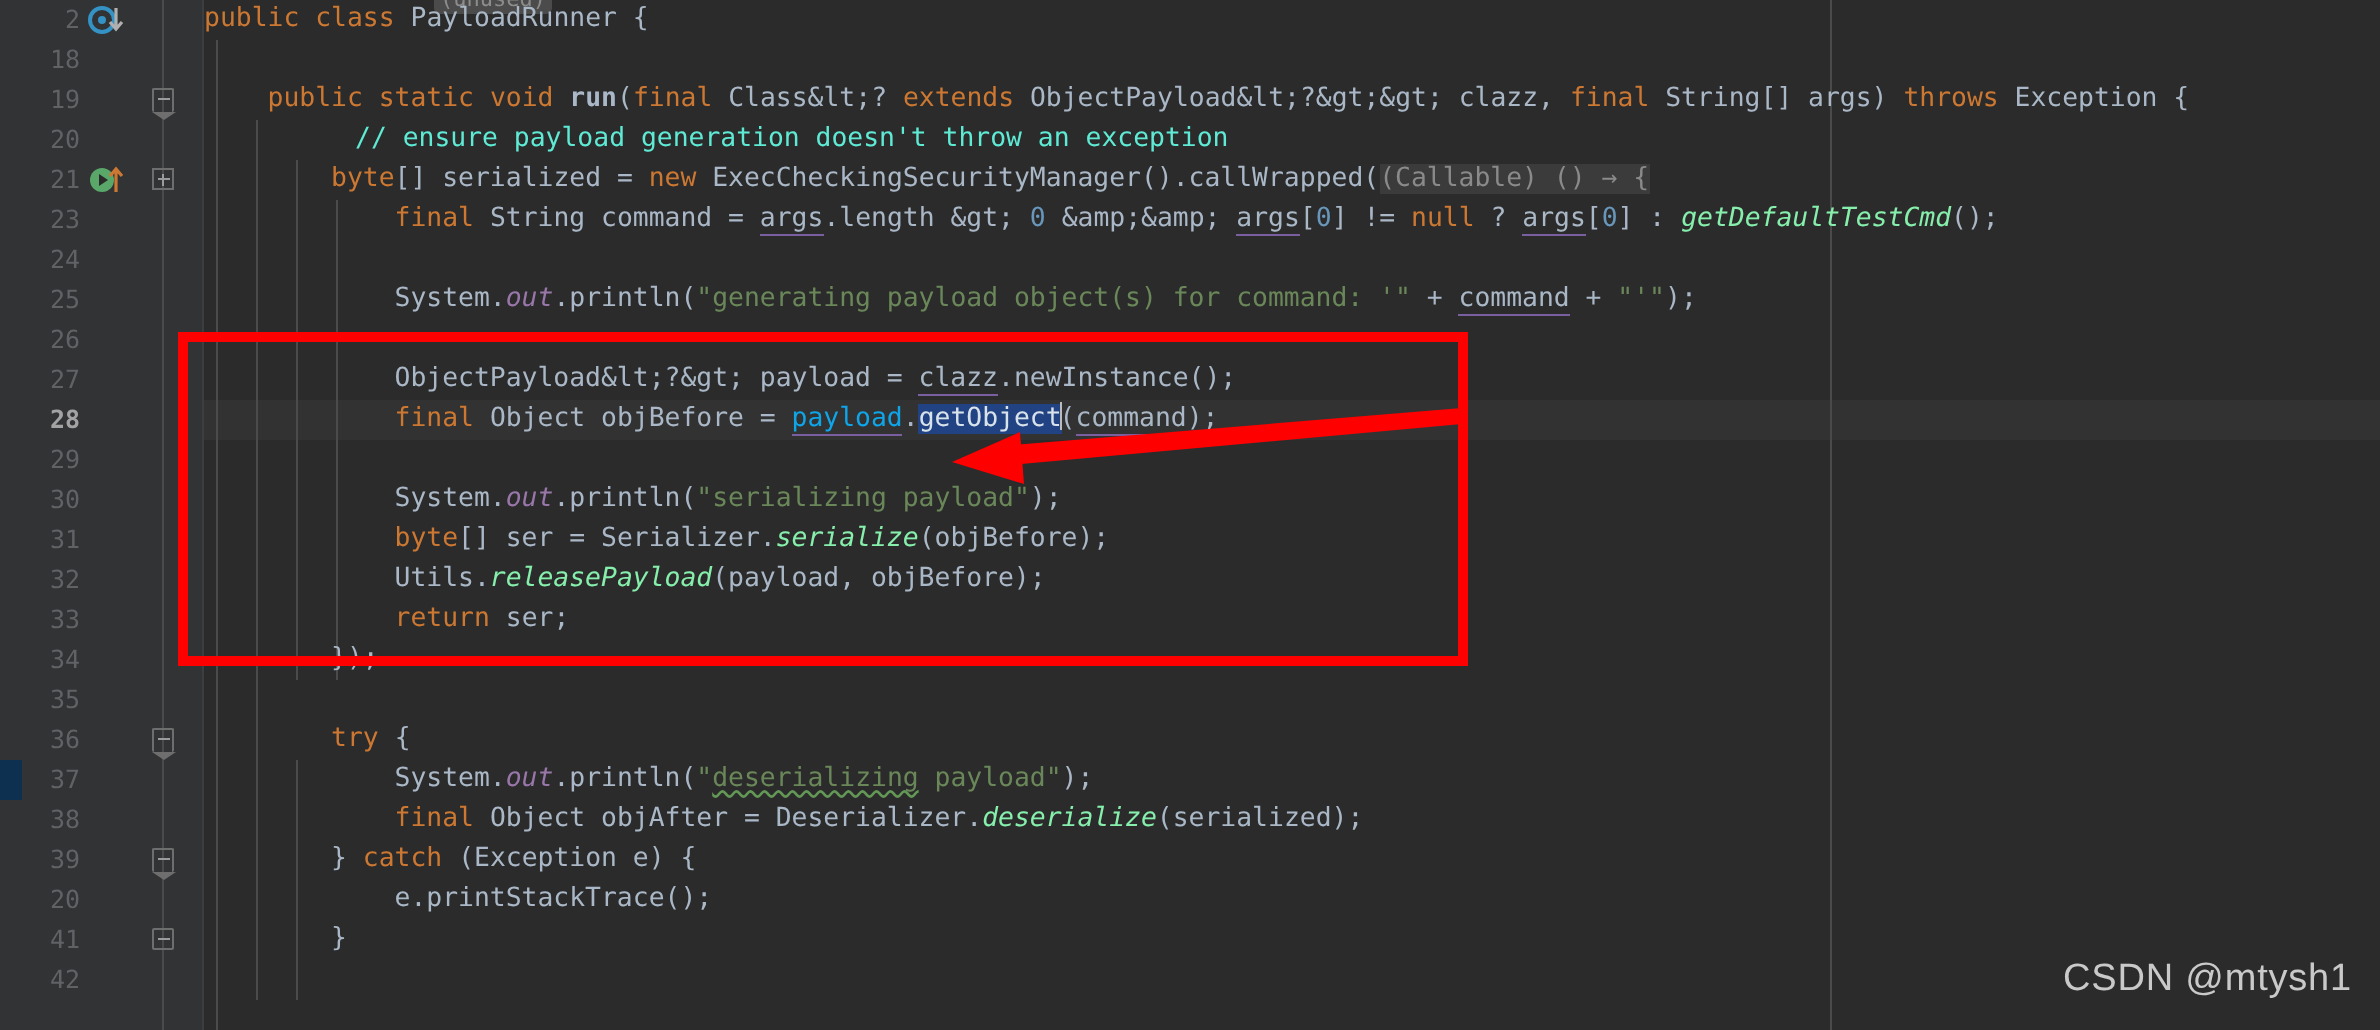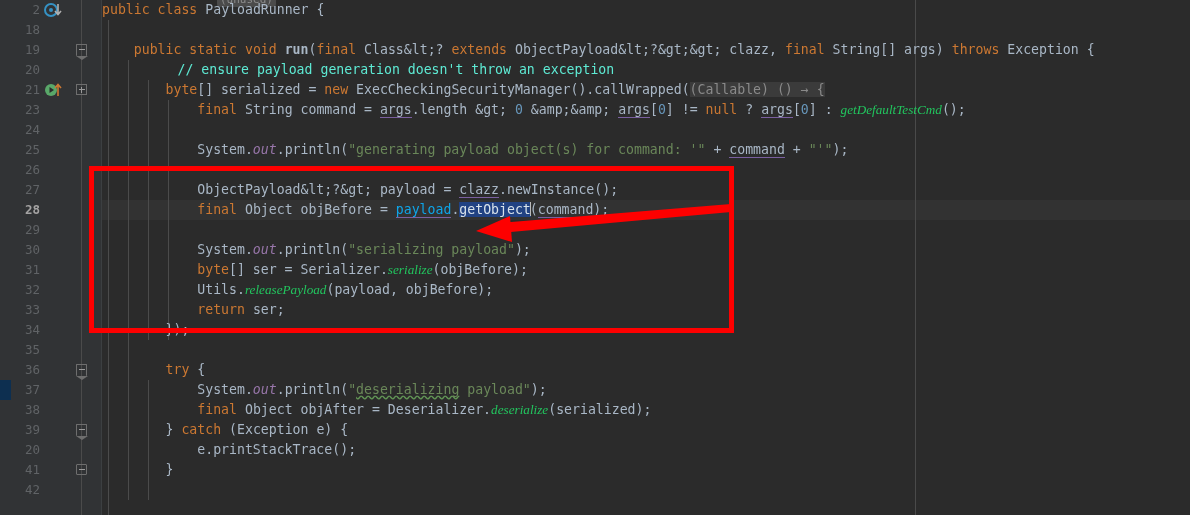--- a/index.html
+++ b/index.html
@@ -50,21 +50,21 @@
   
   .marginline{position:absolute;left:813px;top:0;width:1px;height:515px;background:#4a4a4a;}
 
   
   .kw{color:#cc7832;}
   .id{color:#a9b7c6;}
   .str{color:#6a8759;}
   .cmt{color:#5eead4;margin-left:12px;}
   .num{color:#6897bb;}
   .fld{color:#9876aa;font-style:italic;}
-  .mth{color:#22c55e;font-style:italic;font-family:Liberation Serif, serif;}
+  .mth{color:#86efac;font-style:italic;}
   .param{color:#a9b7c6;border-bottom:1px solid #7a5fa0;}
   .lvar{color:#0ea5e9;border-bottom:1px solid #7a5fa0;}
   .sel{background:#214283;color:#d8e2ea;}
   .caret{display:inline-block;width:1px;height:14px;background:#bbbbbb;
          vertical-align:-2px;margin:0 -1px;}
   .lambdahint{background:#3b3b3b;color:#8a8a8a;}
   .arrowglyph{color:#8a8a8a;}
   .typo{text-decoration:underline wavy #629755;text-decoration-skip-ink:none;}
 
   
@@ -204,13 +204,14 @@
       </div>
   </div>
 
   <div class="redbox" id="redbox" style="left:89px;top:166px;width:645px;height:167px;"></div>
 
   <svg class="redarrow" width="1190" height="515">
     <polygon points="731,204 731,212 500,233 500,223" fill="#fe0000"></polygon>
     <polygon points="476,231 510,216 512,242" fill="#fe0000"></polygon>
   </svg>
 
+  <div class="watermark">CSDN @mtysh1</div>
 </div>
 
 </body></html>

